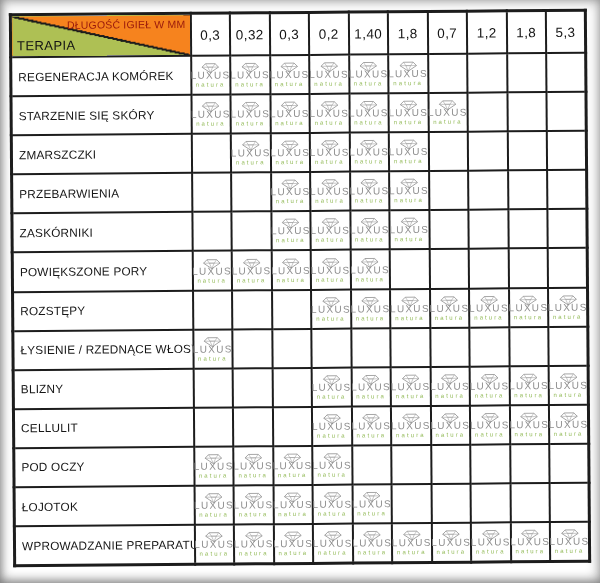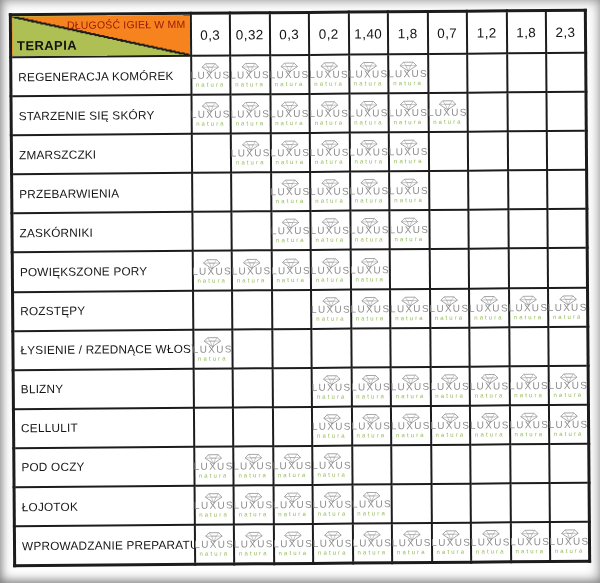--- a/index.html
+++ b/index.html
@@ -38,21 +38,21 @@
       var(--corner-orange,#f6831e) 51.4%);
     text-align:center;
   }
   .corner-top{
     position:absolute;top:3px;right:4px;
     font-size:10.5px;font-weight:500;letter-spacing:0.2px;
     color:var(--corner-red-text,#99190c);
   }
   .corner-bottom{
     position:absolute;bottom:3px;left:5px;
-    font-size:13px;color:#141414;letter-spacing:0.4px;font-weight:bold;
+    font-size:13px;color:#141414;letter-spacing:0.4px;
   }
   tbody td{height:37.1px;}
   tbody td.label{
     font-size:11.8px;color:#161616;text-align:left;
     padding-left:6px;letter-spacing:0.2px;white-space:nowrap;
     overflow:hidden;
   }
   tbody td.mark{text-align:center;vertical-align:middle;}
   .logo{
     display:flex;flex-direction:column;align-items:center;
@@ -95,21 +95,21 @@
           </th>
         <th>0,3</th>
             <th>0,32</th>
             <th>0,3</th>
             <th>0,2</th>
             <th>1,40</th>
             <th>1,8</th>
             <th>0,7</th>
             <th>1,2</th>
             <th>1,8</th>
-            <th>2,3</th>
+            <th>5,3</th>
           </tr>
       </thead>
       <tbody id="table-body">
           <tr>
             <td class="label">REGENERACJA KOMÓREK</td>
             <td class="mark">
   <span class="logo">
     <svg width="18" height="11" viewBox="0 0 26 16" aria-hidden="true">
       <path d="M6 1.5 H20 L25 6.5 L13 14.5 L1 6.5 Z" fill="none" stroke="currentColor" stroke-width="1.3"></path>
       <path d="M1 6.5 H25 M6 1.5 L9.5 6.5 L13 14.5 L16.5 6.5 L20 1.5 M9.5 6.5 H16.5" fill="none" stroke="currentColor" stroke-width="0.8"></path>

